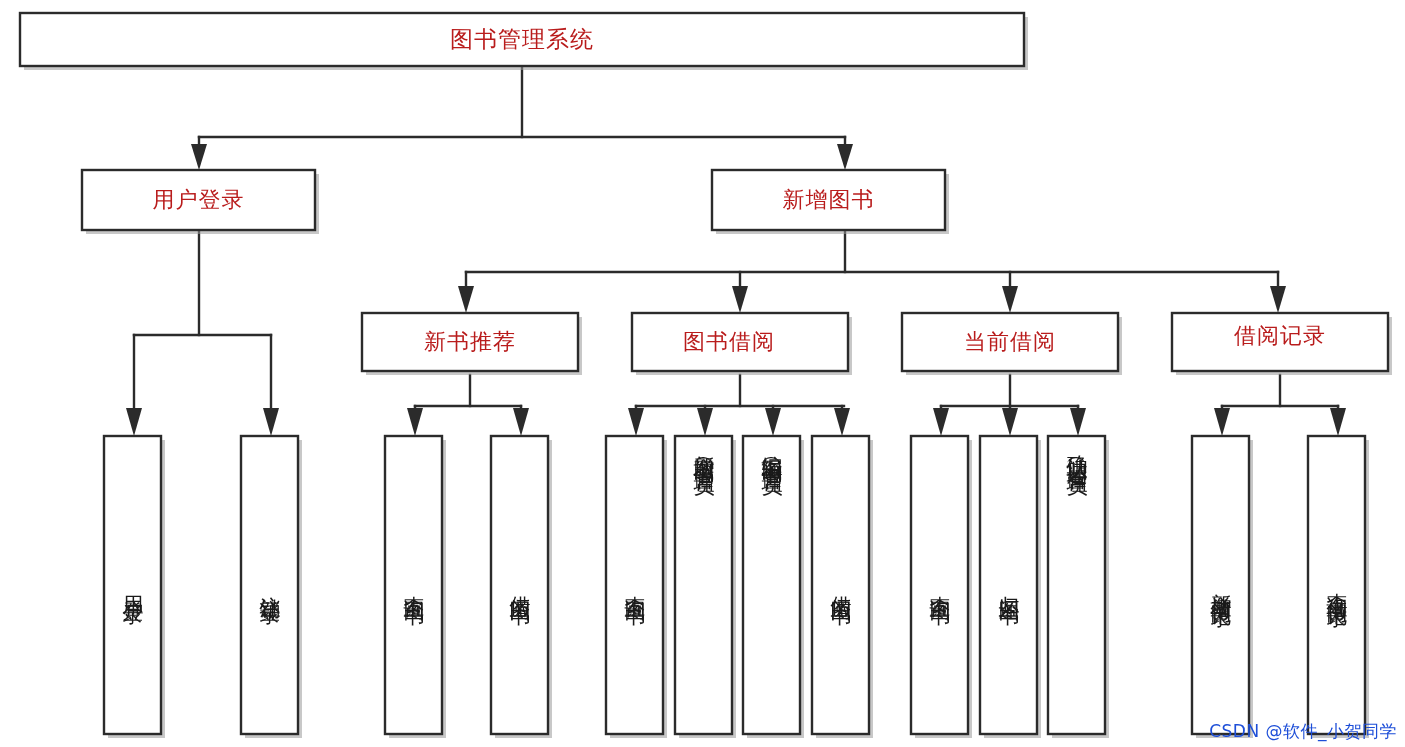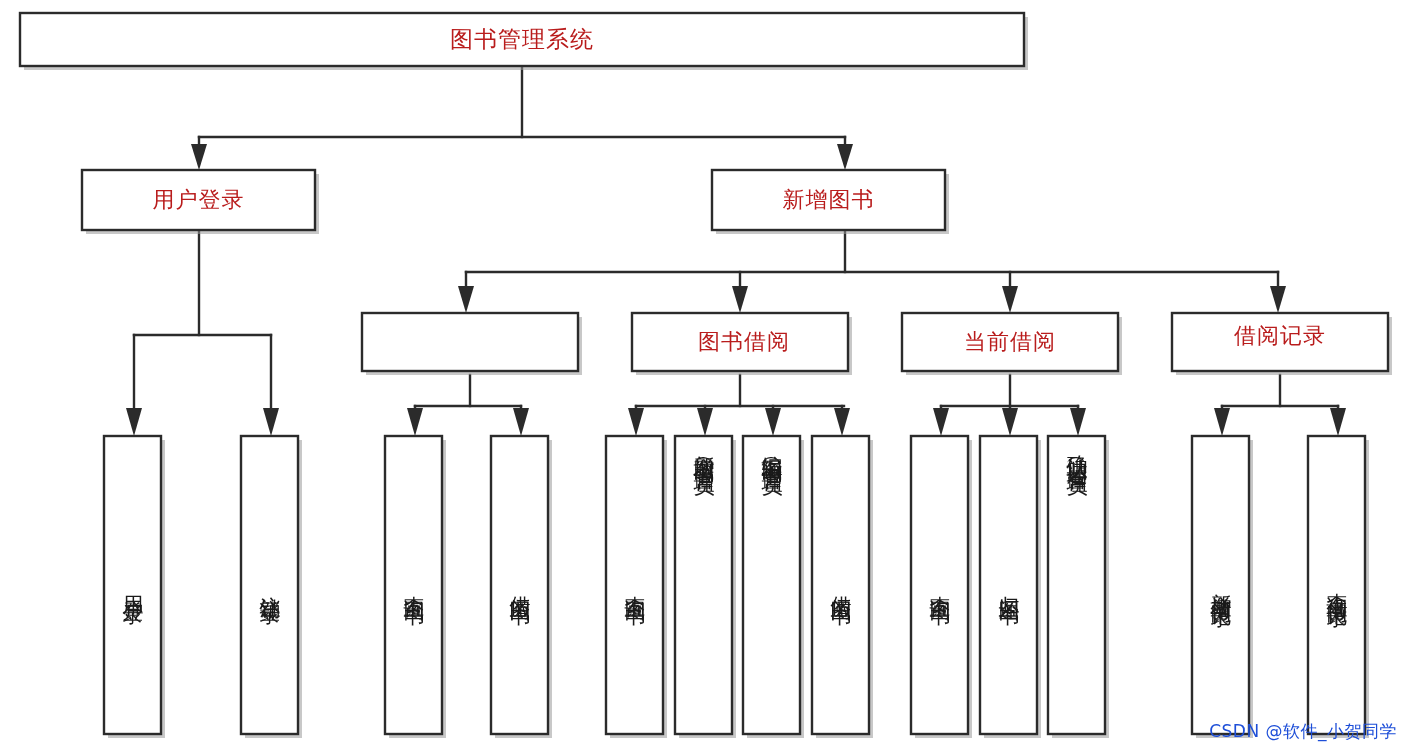--- a/index.html
+++ b/index.html
@@ -264,21 +264,24 @@
     <span class="hlabel-text title-label-text">图书管理系统</span>
   </div>
 
   <div class="hlabel-wrap" style="left:82px; top:170px; width:233px; height:60px;">
     <span class="hlabel-text">用户登录</span>
   </div>
   <div class="hlabel-wrap" style="left:712px; top:170px; width:233px; height:60px;">
     <span class="hlabel-text">新增图书</span>
   </div>
 
-  <div class="hlabel-wrap" style="left:636px; top:313px; width:216px; height:58px;text-align:center;">
+  <div class="hlabel-wrap" style="left:362px; top:313px; width:216px; height:58px;">
+    <span class="hlabel-text">新书推荐</span>
+  </div>
+  <div class="hlabel-wrap" style="left:621px; top:313px; width:216px; height:58px;text-align:center;">
     <span class="hlabel-text">图书借阅</span>
   </div>
   <div class="hlabel-wrap" style="left:902px; top:313px; width:216px; height:58px;">
     <span class="hlabel-text">当前借阅</span>
   </div>
   <div class="hlabel-wrap" style="left:1172px; top:313px; width:216px; height:46px;">
     <span class="hlabel-text">借阅记录</span>
   </div>
 
   <div class="vlabel-wrap" style="left:104px; top:436px; width:57px; height:298px;">

